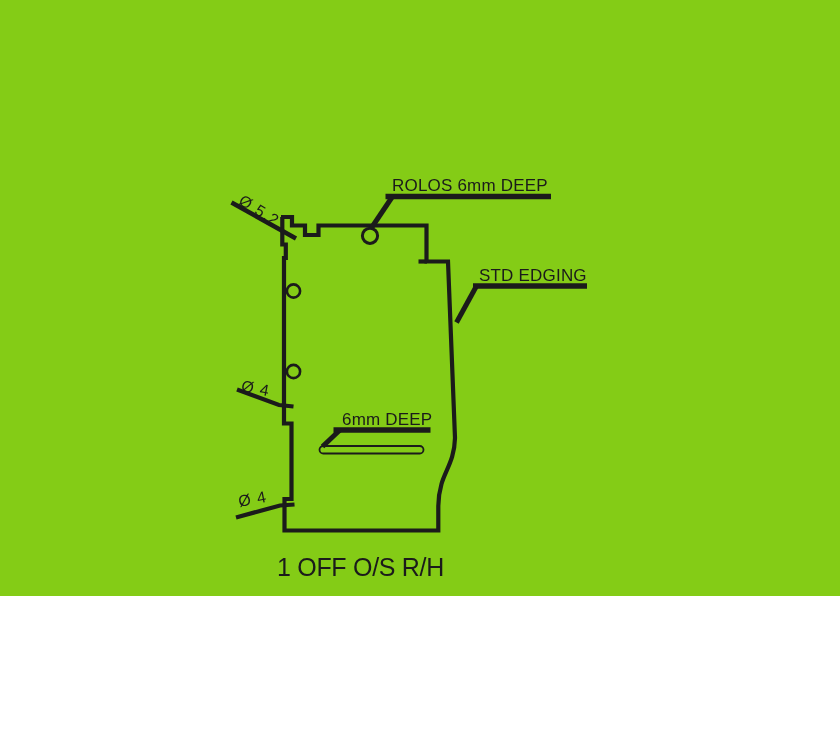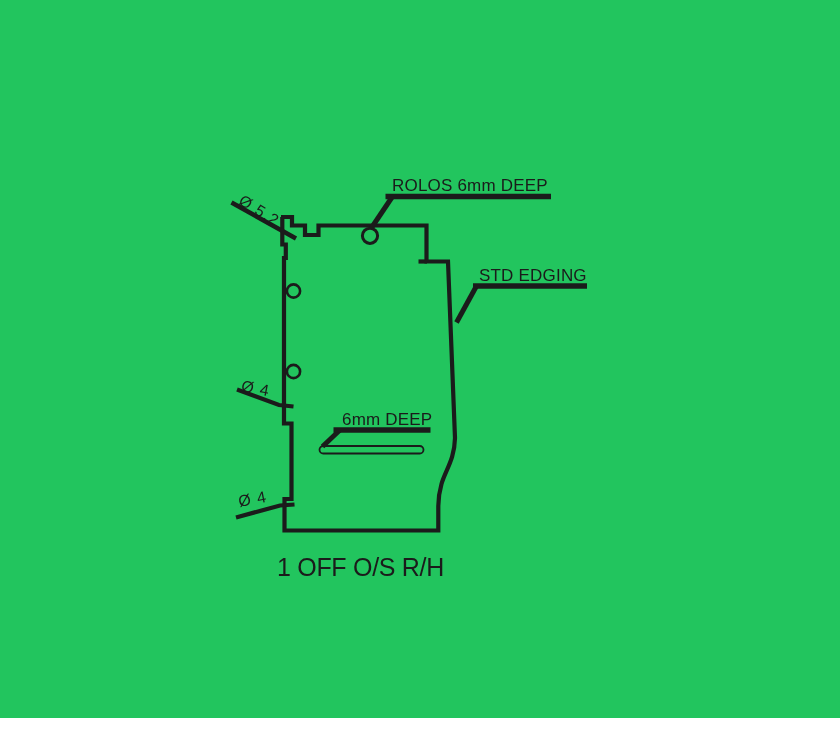--- a/index.html
+++ b/index.html
@@ -3,22 +3,22 @@
 <meta charset="utf-8">
 <style>
   html, body {
     margin: 0;
     padding: 0;
     background: #ffffff;
   }
   .canvas {
     position: relative;
     width: 840px;
-    height: 718px;
-    background: #22c55e;
+    height: 596px;
+    background: #84cc16;
     overflow: hidden;
     font-family: "Liberation Sans", sans-serif;
   }
   svg { display: block; }
   .lbl {
     font-family: "Liberation Sans", sans-serif;
     font-size: 17px;
     letter-spacing: 0.2px;
   }
   .dia {

